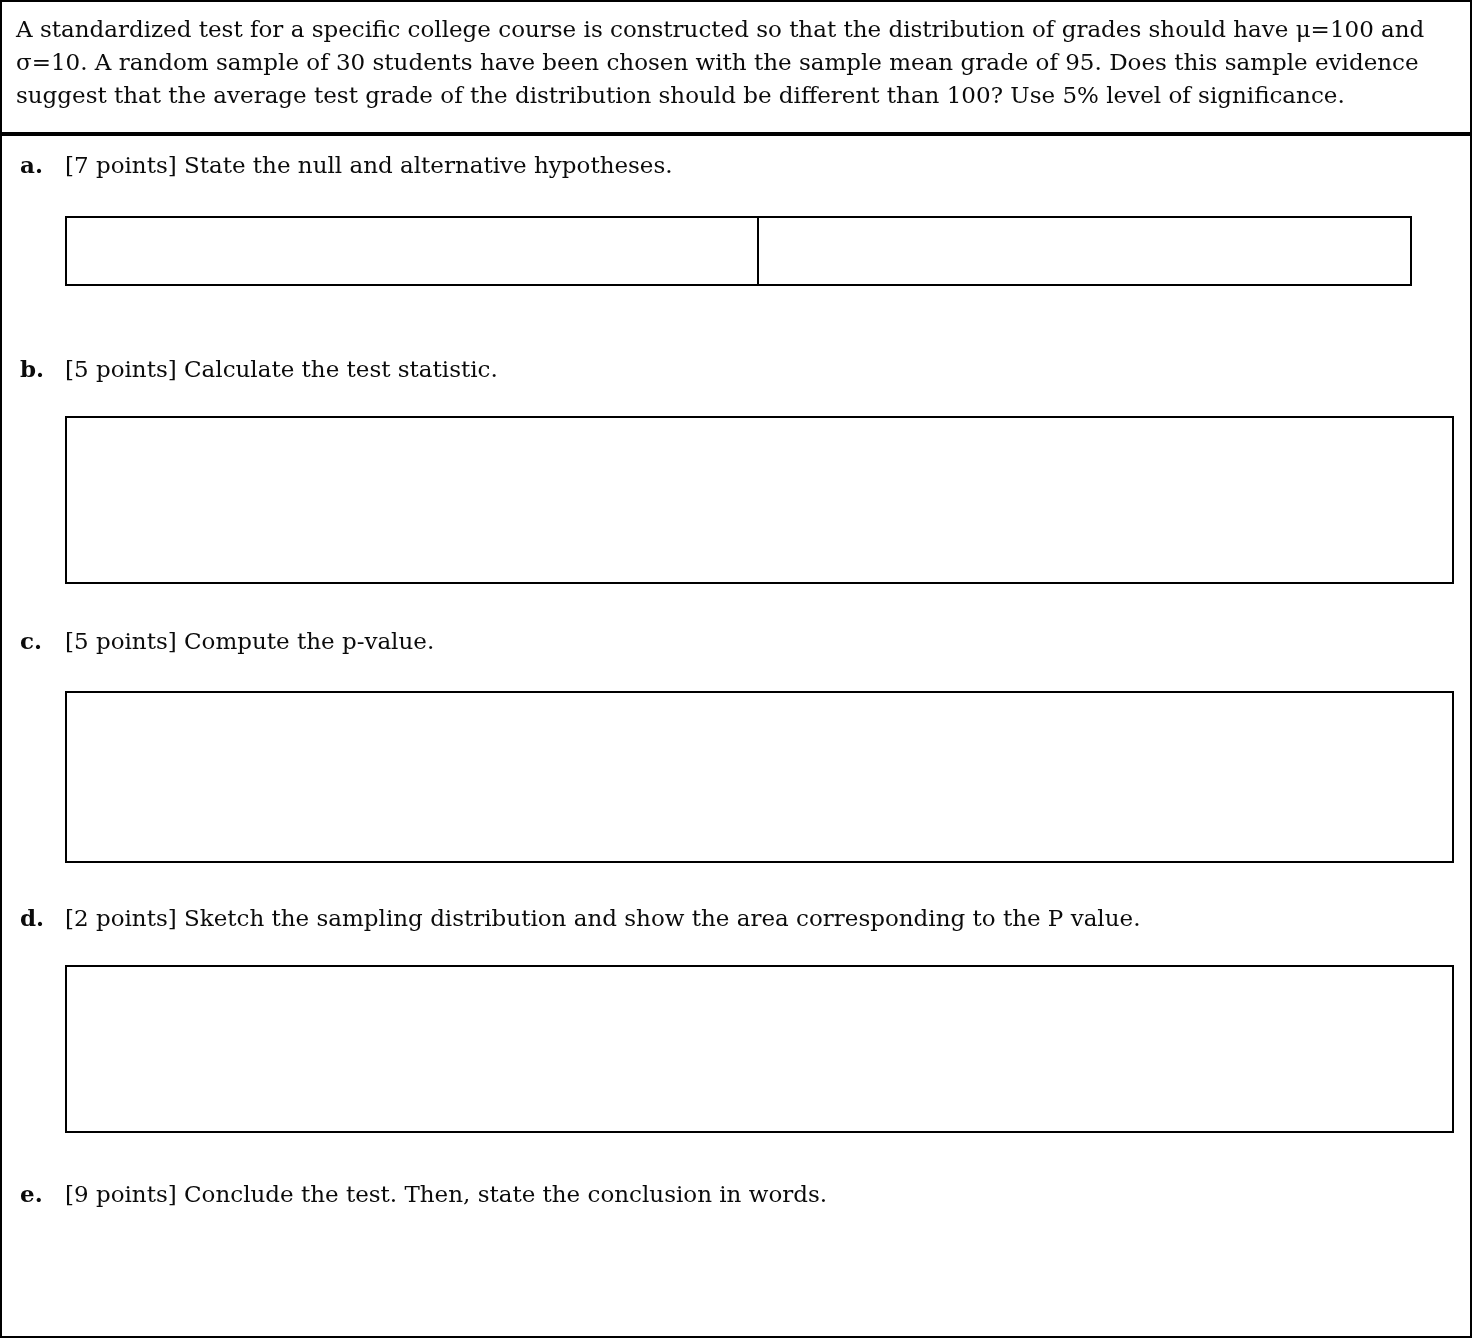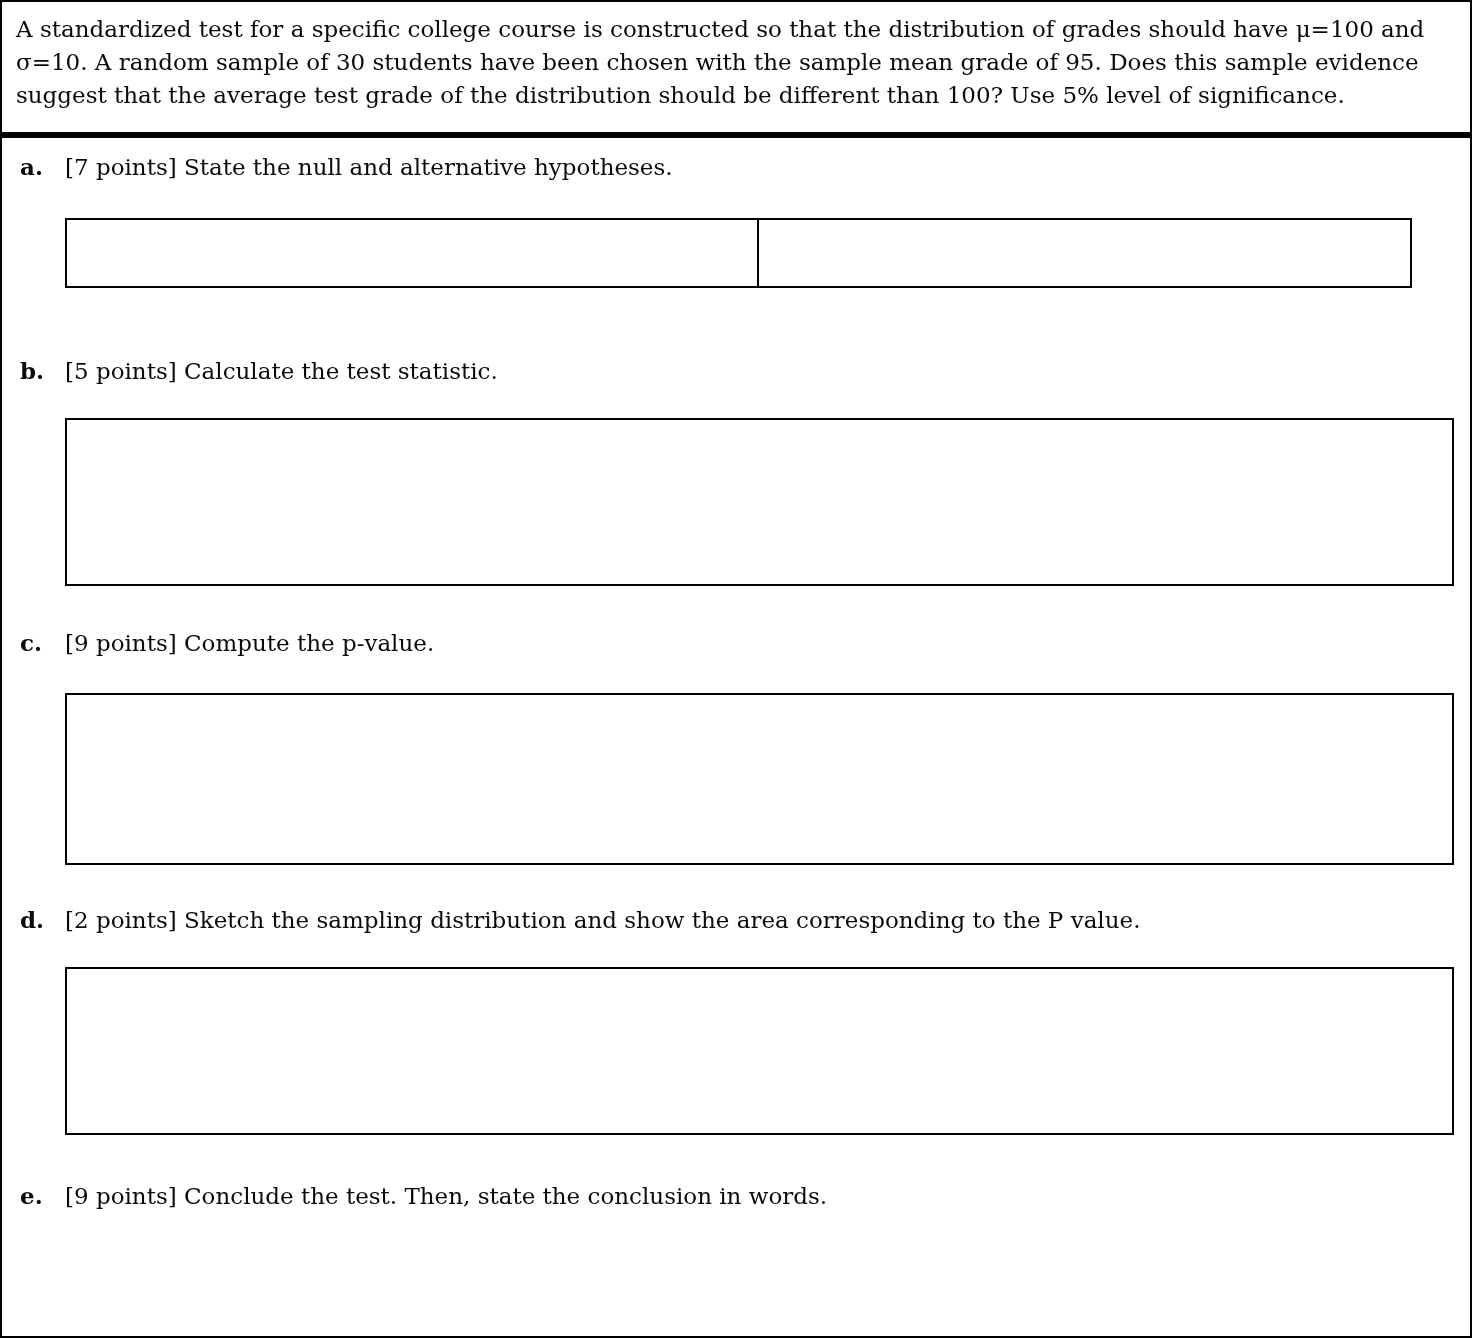--- a/index.html
+++ b/index.html
@@ -14,21 +14,21 @@
     border: 2px solid #000000;
     background: #ffffff;
     font-family: "DejaVu Serif", "Liberation Serif", serif;
     font-size: 23px;
     line-height: 33px;
     color: #0b0b0b;
     overflow: hidden;
   }
   .statement {
     padding: 11px 38px 20px 14px;
-    border-bottom: 6px solid #000000;
+    border-bottom: 4px solid #000000;
   }
   .part {
     display: flex;
     align-items: baseline;
     padding-left: 18px;
     padding-right: 20px;
   }
   .part-label {
     font-weight: 700;
     flex: 0 0 45px;
@@ -78,21 +78,21 @@
   </div>
 
   <div class="part part-b">
     <span class="part-label">b.</span>
     <span class="part-prompt">[5 points] Calculate the test statistic.</span>
   </div>
   <div class="abox box-b"></div>
 
   <div class="part part-c">
     <span class="part-label">c.</span>
-    <span class="part-prompt">[9 points] Compute the p-value.</span>
+    <span class="part-prompt">[5 points] Compute the p-value.</span>
   </div>
   <div class="abox box-c"></div>
 
   <div class="part part-d">
     <span class="part-label">d.</span>
     <span class="part-prompt">[2 points] Sketch the sampling distribution and show the area corresponding to the P value.</span>
   </div>
   <div class="abox box-d"></div>
 
   <div class="part part-e">

